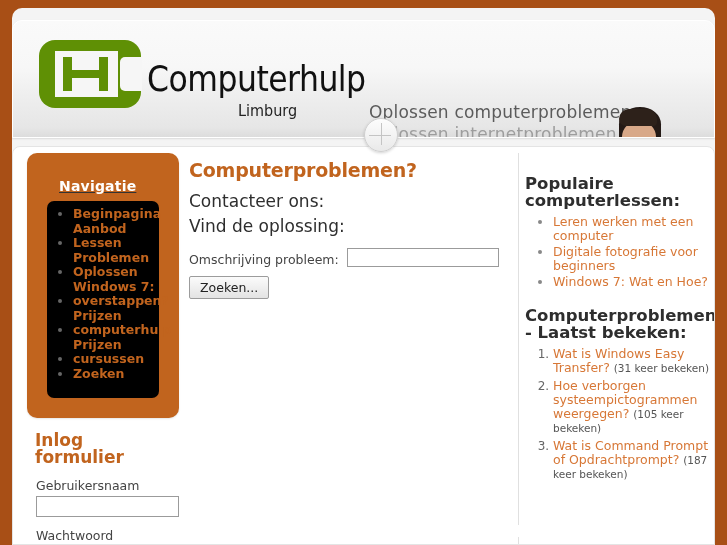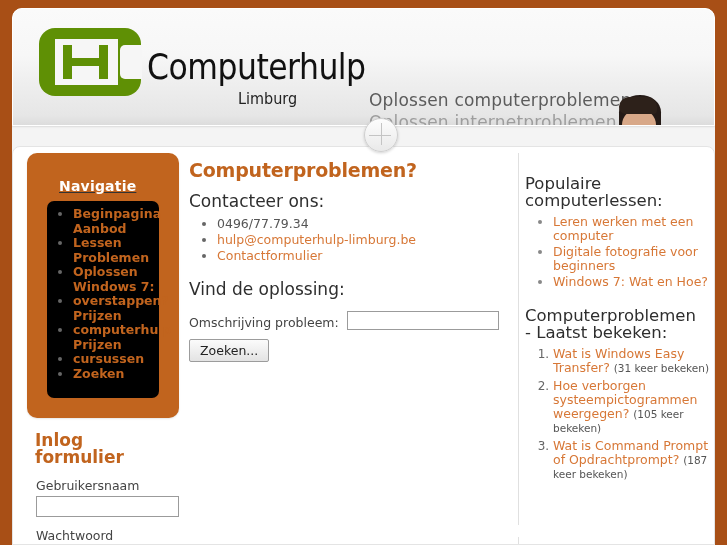--- a/index.html
+++ b/index.html
@@ -26,21 +26,21 @@
     background: #f4f4f4;
     border-top-left-radius: 10px;
     border-top-right-radius: 10px;
     overflow: hidden;
   }
 
   
   .header-band {
     position: absolute;
     left: 0px;
-    top: 0px;
+    top: 12px;
     width: 703px;
     height: 118px;
     background: linear-gradient(to bottom, #fafafa 0%, #f7f7f7 40%, #efefef 62%, #e6e6e6 92%, #dcdcdc 100%);
     border: 1px solid #ffffff;
     border-top-left-radius: 10px;
     border-top-right-radius: 10px;
     box-sizing: border-box;
     box-shadow: 0 1px 2px rgba(0,0,0,.10);
     overflow: hidden;
   }
@@ -388,21 +388,21 @@
   
   .col-right {
     position: absolute;
     left: 512px;
     top: 6px;
     width: 186px;
   }
   .r-head {
     color: #2e2e2e;
     font-size: 16.5px;
-    font-weight: normal;
+    font-weight: bold;
     line-height: 17px;
     margin: 18px 16px 6px 0;
   }
   .r-head.first { margin-top: 22px; }
   .pop-list {
     margin: 0 0 0 0;
     padding: 0 0 0 28px;
     list-style: disc;
   }
   .pop-list li {
@@ -498,25 +498,20 @@
 
       <div class="field-label">Wachtwoord</div>
       <input class="text-input" type="password" value="" style="">
 
       <button class="btn">Log-in</button>
     </div>
 
     <div class="col-mid">
       <div class="h1-title">Computerproblemen?</div>
       <div class="h2-title">Contacteer ons:</div>
-      <ul class="contact-list">
-        <li><span class="plain">0496/77.79.34</span></li>
-        <li><a href="#">hulp@computerhulp-limburg.be</a></li>
-        <li><a href="#">Contactformulier</a></li>
-      </ul>
 
       <div class="h2-title">Vind de oplossing:</div>
       <div class="search-row">
         <span class="search-label">Omschrijving probleem:</span>
         <input class="search-input" type="text" value="" style="">
       </div>
       <button class="search-btn">Zoeken...</button>
     </div>
 
     <div class="vert-divider"></div>

